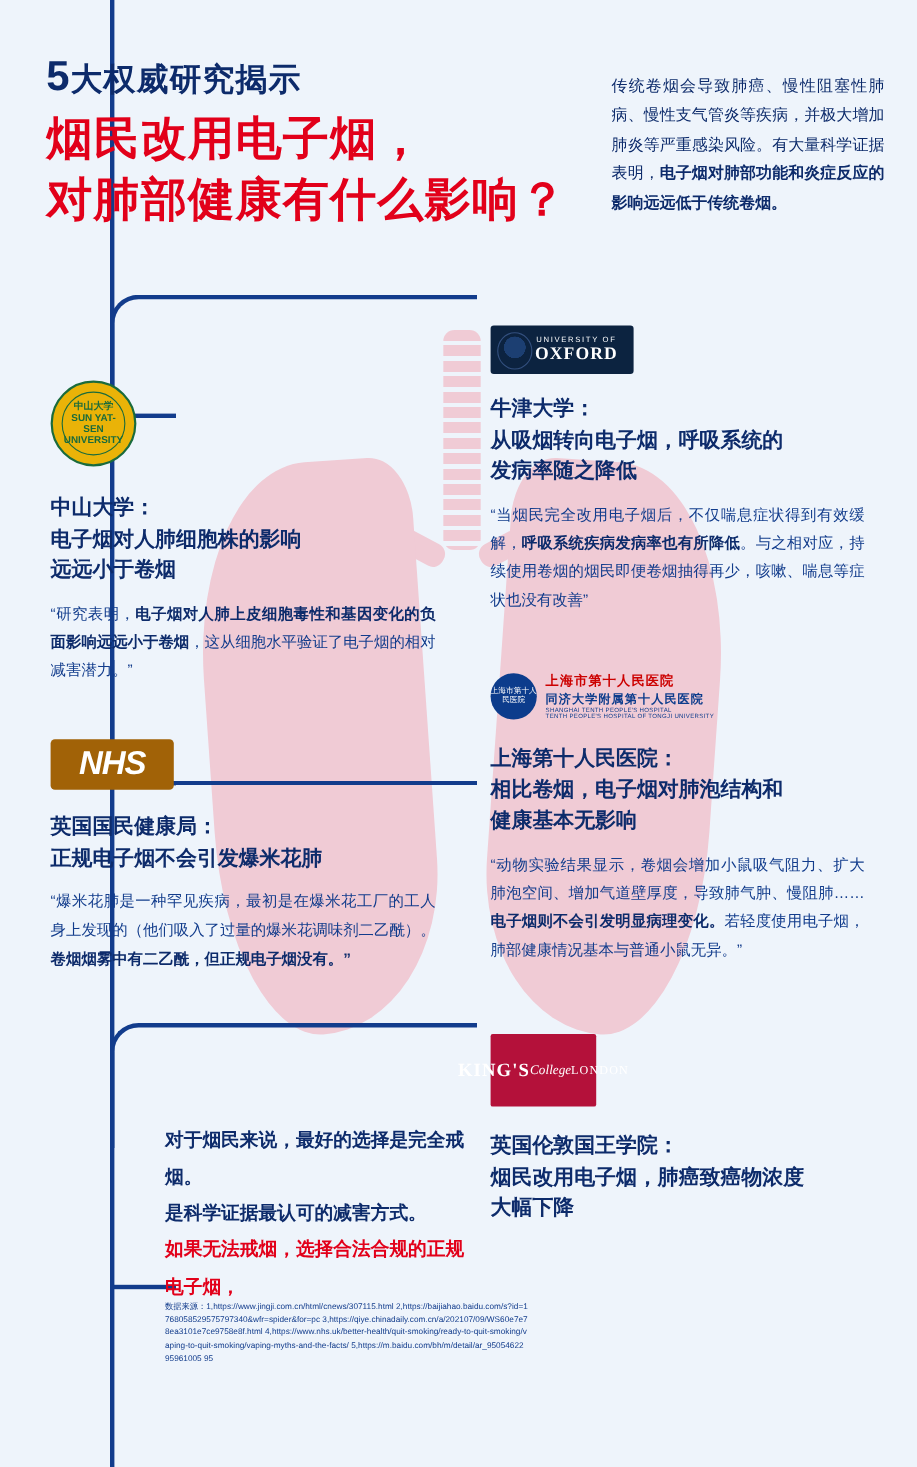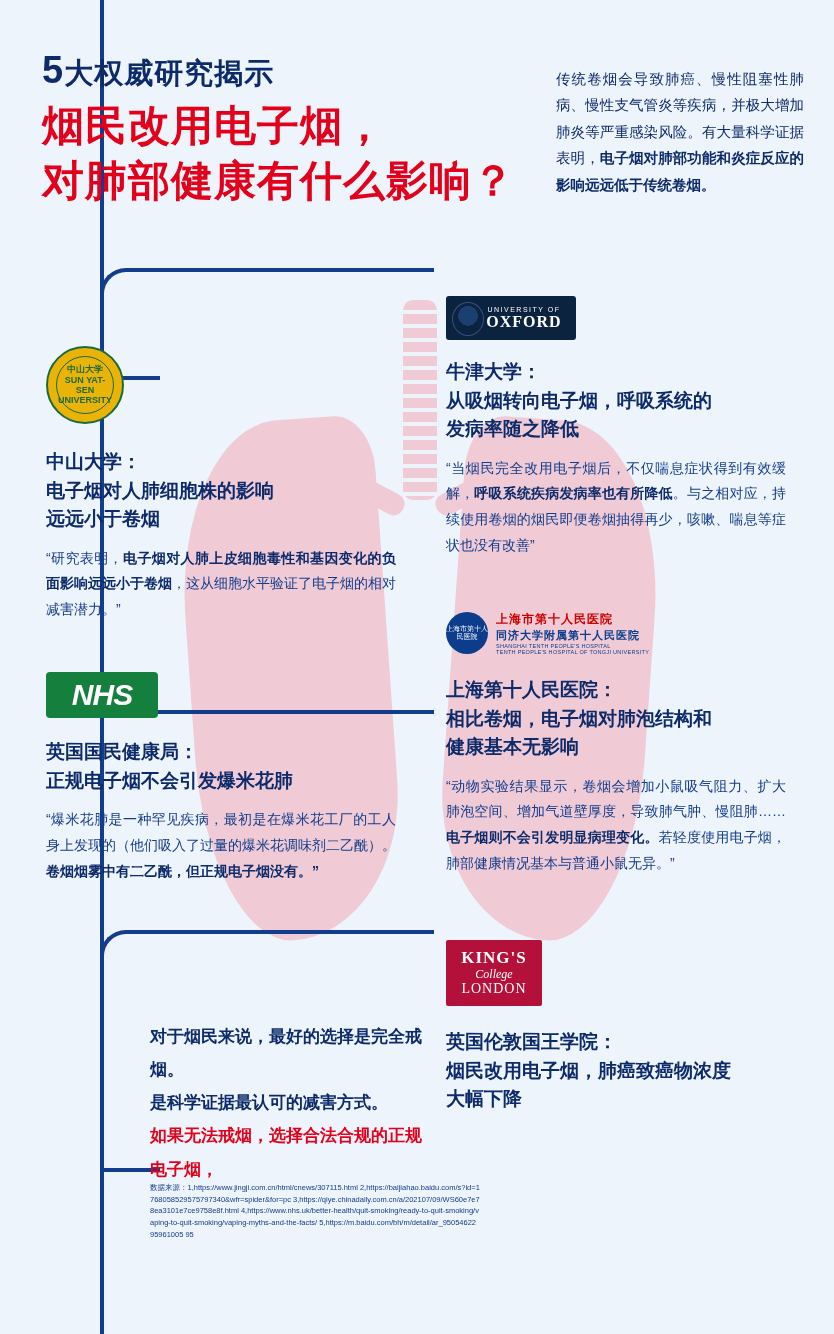--- a/index.html
+++ b/index.html
@@ -70,37 +70,37 @@
   }
   .logo-oxford .t1{font-size:7px;letter-spacing:1.5px;}
   .logo-oxford .t2{font-size:16px;font-weight:bold;letter-spacing:1px;font-family:"Liberation Serif",serif;}
 
   .logo-sysu{width:74px;height:74px;border-radius:50%;border:2px solid #1a6b3c;
     display:flex;align-items:center;justify-content:center;background:#eab308;}
   .logo-sysu .inner{width:56px;height:56px;border-radius:50%;border:1px solid #1a6b3c;
     display:flex;align-items:center;justify-content:center;color:#1a6b3c;font-size:9px;
     text-align:center;line-height:1.15;font-weight:bold;}
 
-  .logo-nhs{width:112px;height:46px;background:#15803d;color:#fff;border-radius:4px;
+  .logo-nhs{width:112px;height:46px;background:#a16207;color:#fff;border-radius:4px;
     display:flex;align-items:center;justify-content:center;
     font-size:30px;font-weight:bold;font-style:italic;letter-spacing:-1px;}
 
   .logo-sth{width:212px;height:46px;display:flex;align-items:center;gap:8px;}
   .logo-sth .badge{width:42px;height:42px;border-radius:50%;background:#0c3c8c;color:#fff;
     font-size:7px;display:flex;align-items:center;justify-content:center;text-align:center;line-height:1.1;}
   .logo-sth .txt .cn{color:#c00;font-size:12px;font-weight:bold;letter-spacing:1px;}
   .logo-sth .txt .cn2{color:#0c3c8c;font-size:11px;font-weight:bold;letter-spacing:1px;}
   .logo-sth .txt .en{color:#0c3c8c;font-size:5.5px;letter-spacing:.3px;}
 
   .logo-kcl{width:96px;height:66px;background:#b4113a;color:#fff;border-radius:2px;
-    display:flex;flex-direction:column;align-items:center;justify-content:center;
+    display:flex;flex-direction:row;align-items:center;justify-content:center;
     font-family:"Liberation Serif",serif;line-height:1.1;}
   .logo-kcl .k1{font-size:17px;font-weight:bold;letter-spacing:1px;}
   .logo-kcl .k2{font-size:12px;font-style:italic;}
-  .logo-kcl .k3{font-size:14px;letter-spacing:1px;}
+  .logo-kcl .k3{font-size:11px;letter-spacing:1px;}
 
   
   .conclusion{position:absolute;left:150px;top:1020px;width:280px;}
   .conclusion .l{font-size:17px;font-weight:bold;line-height:1.95;}
   .c-blue{color:#0d2b6b;}
   .c-red{color:#e2001a;}
 
   
   .sources{
     position:absolute;left:150px;top:1182px;width:330px;

